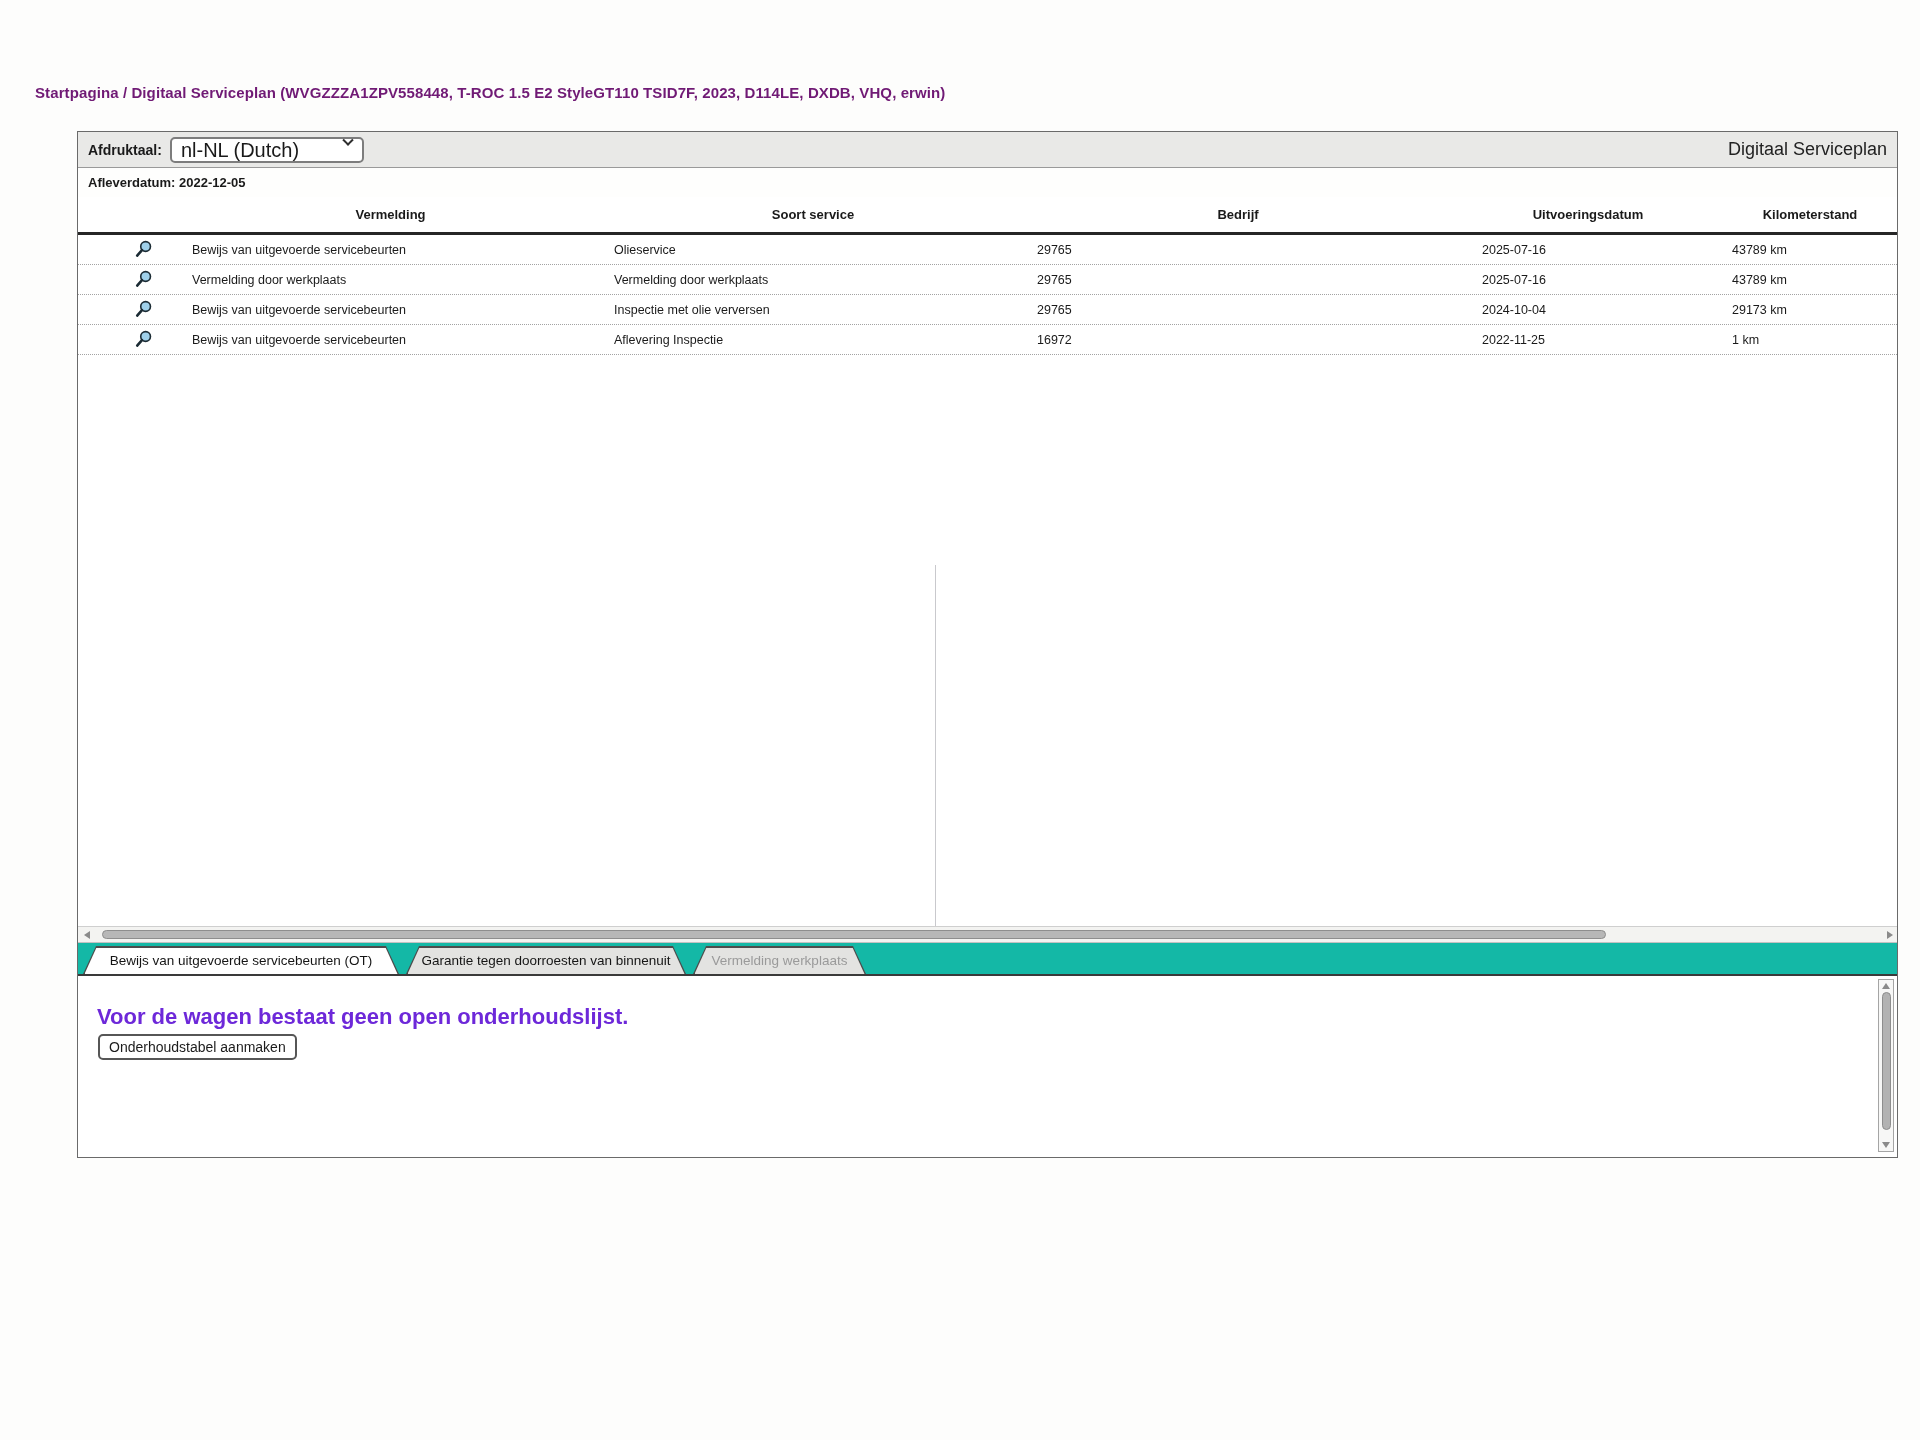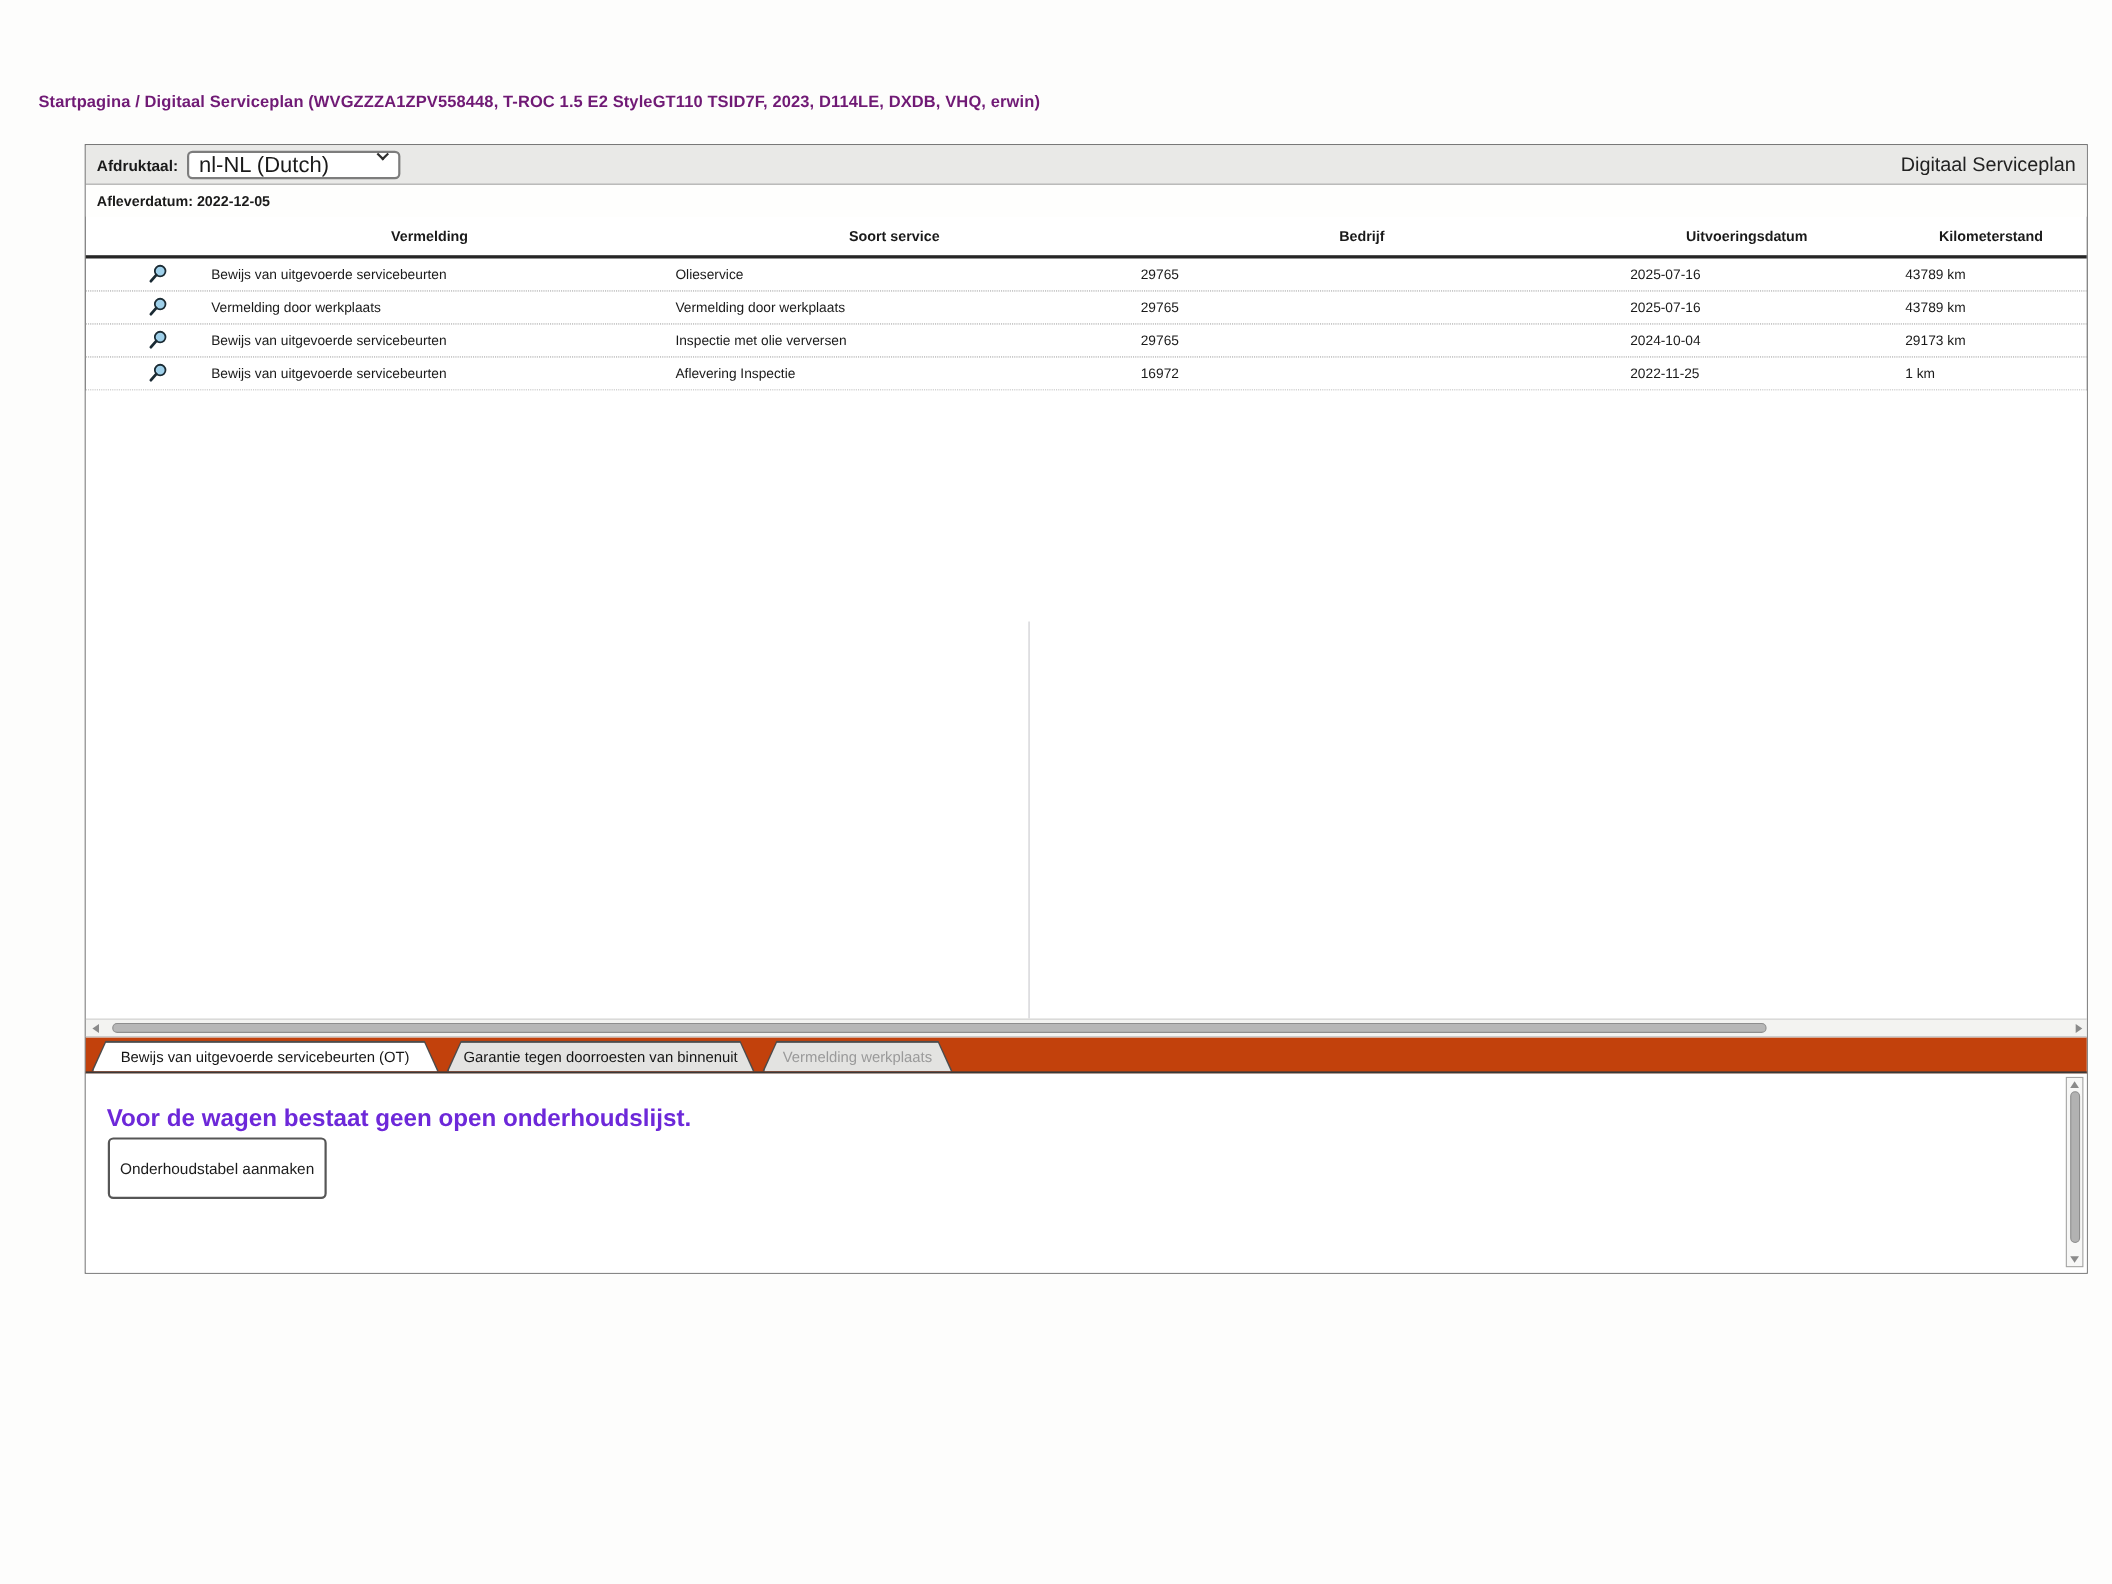--- a/index.html
+++ b/index.html
@@ -142,21 +142,21 @@
   .tri { width: 0; height: 0; }
   .tri-left  { border-top: 4px solid transparent; border-bottom: 4px solid transparent; border-right: 6px solid #8a8a8a; margin-left: 6px; }
   .tri-right { border-top: 4px solid transparent; border-bottom: 4px solid transparent; border-left: 6px solid #8a8a8a; margin-left: auto; margin-right: 4px; }
   .tri-up    { border-left: 4px solid transparent; border-right: 4px solid transparent; border-bottom: 6px solid #8a8a8a; }
   .tri-down  { border-left: 4px solid transparent; border-right: 4px solid transparent; border-top: 6px solid #8a8a8a; }
 
   
   .tabstrip {
     height: 33px;
     flex: 0 0 33px;
-    background: #c2410c;
+    background: #14b8a6;
     border-bottom: 2px solid #3a3a3a;
     display: flex;
     align-items: stretch;
     padding-left: 5px;
   }
   .tab {
     position: relative;
     margin-top: 3px;
     margin-right: 7px;
     cursor: pointer;
@@ -198,21 +198,21 @@
   }
   .content-button {
     position: absolute;
     left: 20px; top: 58px;
     font-family: "Liberation Sans", sans-serif;
     font-size: 14px;
     color: #1c1c1c;
     background: #fff;
     border: 2px solid #565656;
     border-radius: 5px;
-    padding: 18px 9px;
+    padding: 3px 9px;
     cursor: pointer;
   }
   .vscroll {
     position: absolute;
     right: 3px; top: 3px; bottom: 5px;
     width: 16px;
     background: #f7f7f6;
     border: 1px solid #a5a5a5;
     display: flex;
     flex-direction: column;

